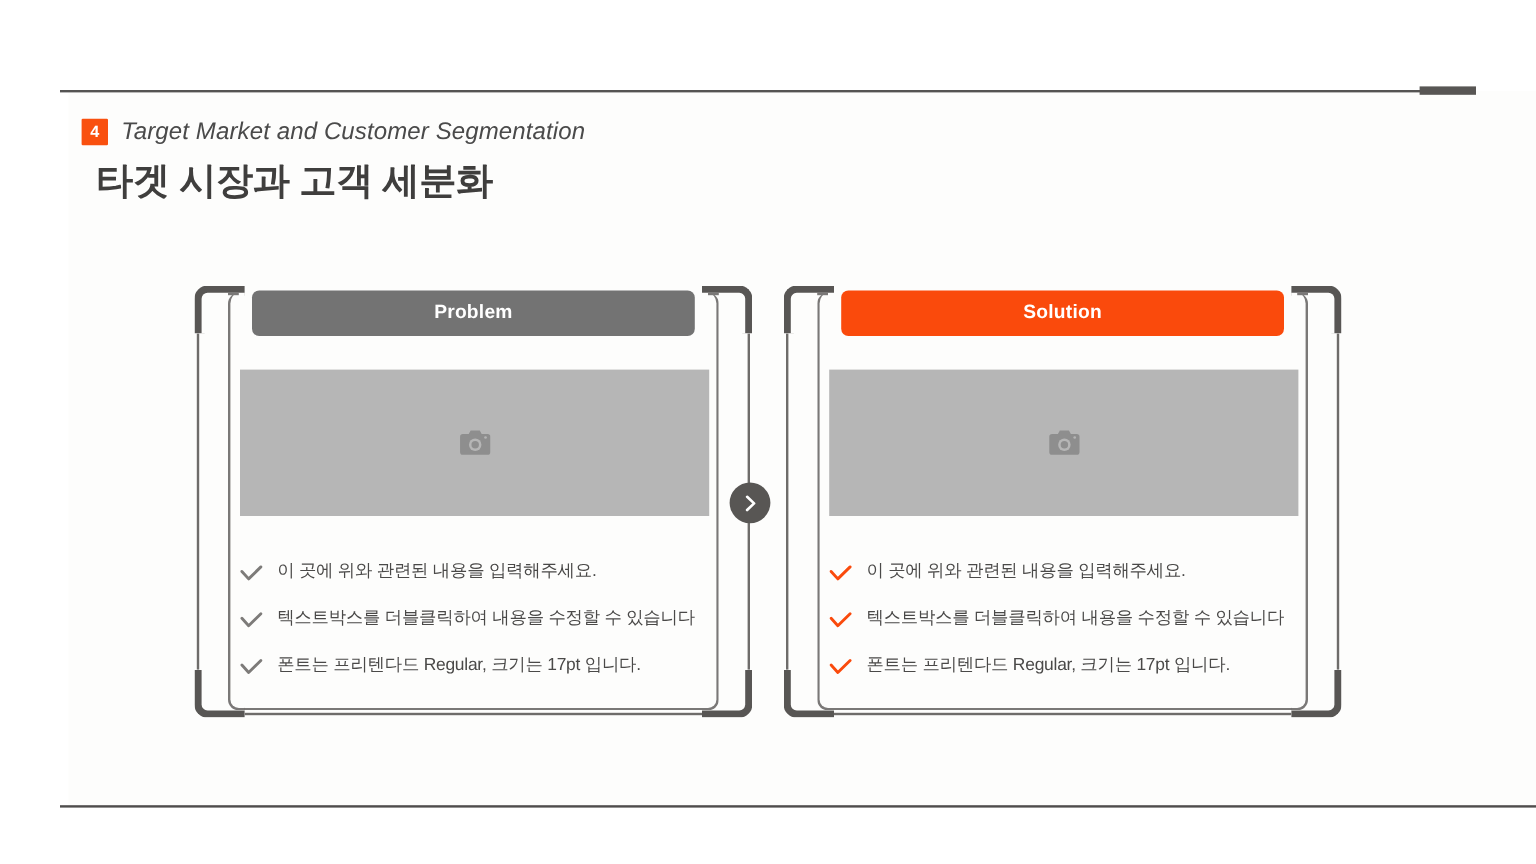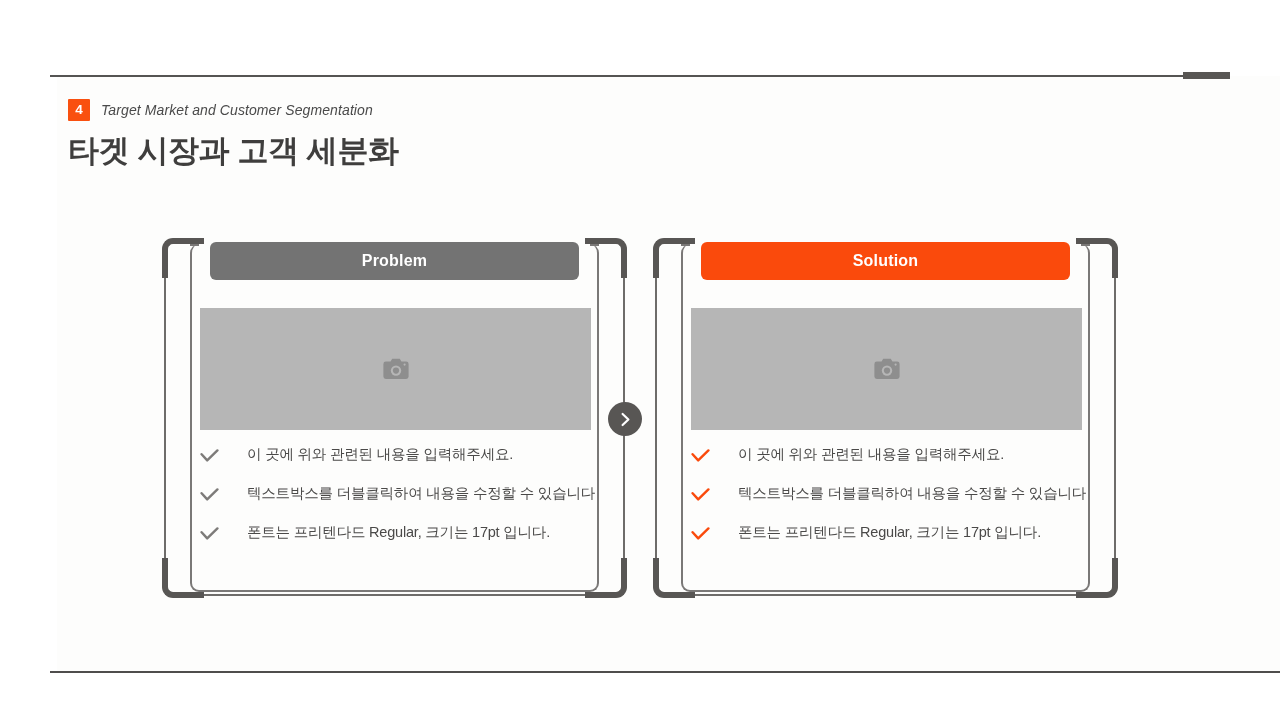--- a/index.html
+++ b/index.html
@@ -65,33 +65,34 @@
     color: #ffffff;
     font-size: 13.5px;
     font-weight: bold;
     display: flex;
     align-items: center;
     justify-content: center;
     border-radius: 1px;
     line-height: 1;
   }
   .eyebrow-text {
-    font-size: 14px;
+    font-size: 20px;
     font-style: italic;
     color: #4a4a4a;
     letter-spacing: 0.1px;
     white-space: nowrap;
   }
   .page-title {
     margin-top: 8px;
     font-size: 31px;
     font-weight: bold;
     color: #3f3e3d;
     letter-spacing: -0.4px;
     white-space: nowrap;
+    margin-left: 12px;
   }
 
   
   .cards {
     position: absolute;
     left: 0; top: 0;
     width: 1280px; height: 720px;
   }
   .card {
     position: absolute;
@@ -199,22 +200,22 @@
 
   
   .bullets {
     position: absolute;
     left: 38px;
     top: 208px;
     width: 400px;
   }
   .bullet {
     display: flex;
-    align-items: flex-start;
-    gap: 28px;
+    align-items: flex-end;
+    gap: 12px;
     height: 39px;
   }
   .check { flex: 0 0 auto; margin-top: 3px; }
   .bullet-text {
     font-size: 14.5px;
     color: #4a4948;
     line-height: 1.2;
     white-space: nowrap;
     letter-spacing: -0.2px;
   }

